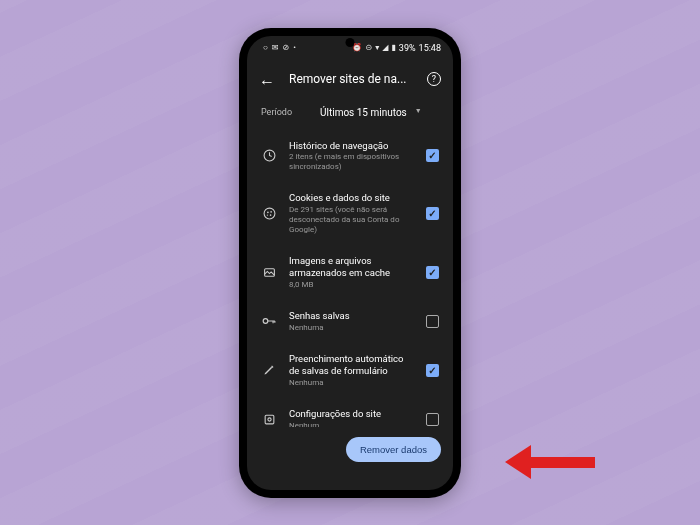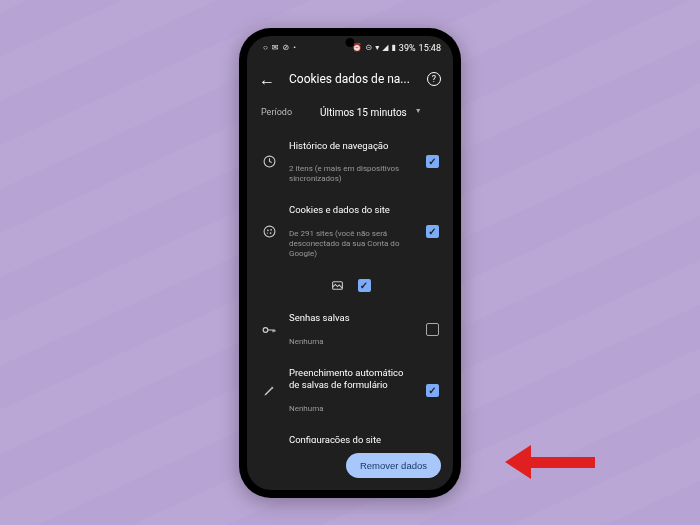--- a/index.html
+++ b/index.html
@@ -147,21 +147,21 @@
     }
     .item-title {
       color: #fff;
       font-size: 9.5px;
       line-height: 1.25;
     }
     .item-subtitle {
       color: #999;
       font-size: 8px;
       line-height: 1.25;
-      margin-top: 13px;
+      margin-top: 1px;
     }
     .checkbox {
       width: 13px;
       height: 13px;
       border-radius: 2px;
       display: flex;
       align-items: center;
       justify-content: center;
       cursor: pointer;
       flex-shrink: 0;
@@ -172,21 +172,21 @@
     .checkbox.unchecked {
       border: 1.3px solid #aaa;
     }
     .checkbox.checked::after {
       content: "✓";
       color: #1f1f1f;
       font-size: 10px;
       font-weight: bold;
     }
     .action-bar {
-      padding: 10px 12px 12px;
+      padding: 10px 12px 28px;
       display: flex;
       justify-content: flex-end;
     }
     .action-button {
       background: #a8c7fa;
       color: #1a3a6e;
       border: none;
       border-radius: 16px;
       padding: 7px 14px;
       font-size: 9.5px;
@@ -243,21 +243,21 @@
         <span class="status-icon">▾</span>
         <span class="status-icon">◢</span>
         <span class="status-icon">▮</span>
         <span>39%</span>
         <span>15:48</span>
       </div>
     </div>
 
     <div class="header">
       <span class="back-arrow">←</span>
-      <span class="header-title">Cookies dados de na...</span>
+      <span class="header-title">Remover sites de na...</span>
       <span class="help-icon">?</span>
     </div>
 
     <div class="period-row">
       <span class="period-label">Período</span>
       <span class="period-value">
         <span>Últimos 15 minutos</span>
         <span class="dropdown-caret">▼</span>
       </span>
     </div>
@@ -295,20 +295,24 @@
         <span class="checkbox checked"></span>
       </div>
 
       <div class="item">
         <span class="item-icon">
           <svg width="13" height="13" viewBox="0 0 24 24" fill="none" stroke="#ccc" stroke-width="2">
               <rect x="3" y="5" width="18" height="14" rx="2"></rect>
               <path d="M3 15l5-5 4 4 3-3 6 6"></path>
             </svg>
         </span>
+        <div class="item-content">
+          <div class="item-title">Imagens e arquivos armazenados em cache</div>
+          <div class="item-subtitle">8,0 MB</div>
+        </div>
         <span class="checkbox checked"></span>
       </div>
 
       <div class="item">
         <span class="item-icon">
           <svg width="14" height="10" viewBox="0 0 24 16" fill="none" stroke="#ccc" stroke-width="2">
               <circle cx="6" cy="8" r="4"></circle>
               <path d="M10 8h12M19 8v4M22 8v3"></path>
             </svg>
         </span>

